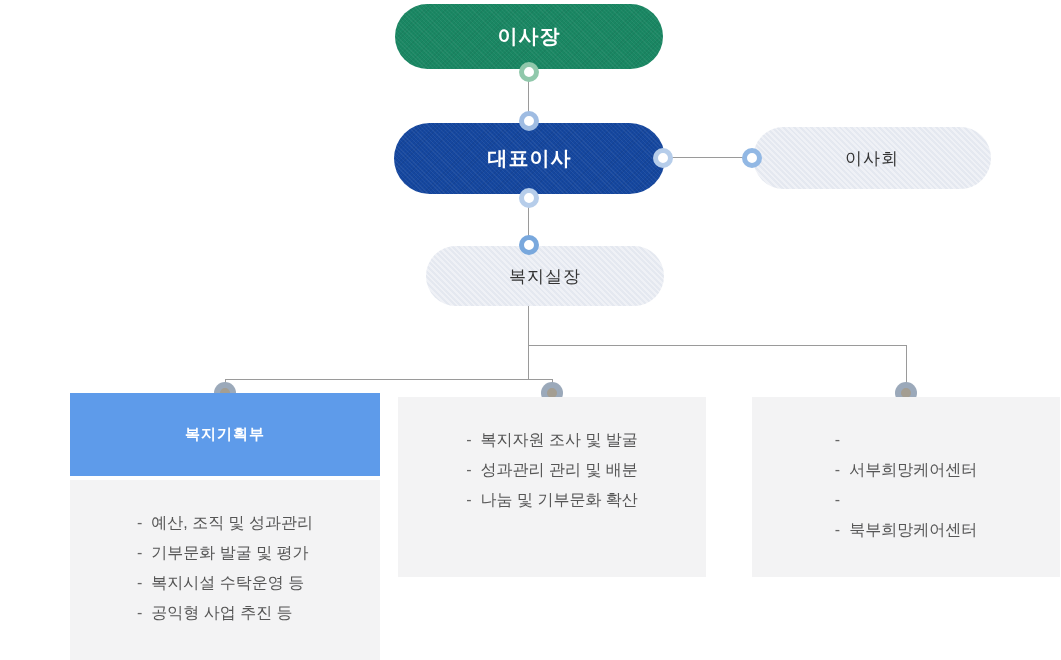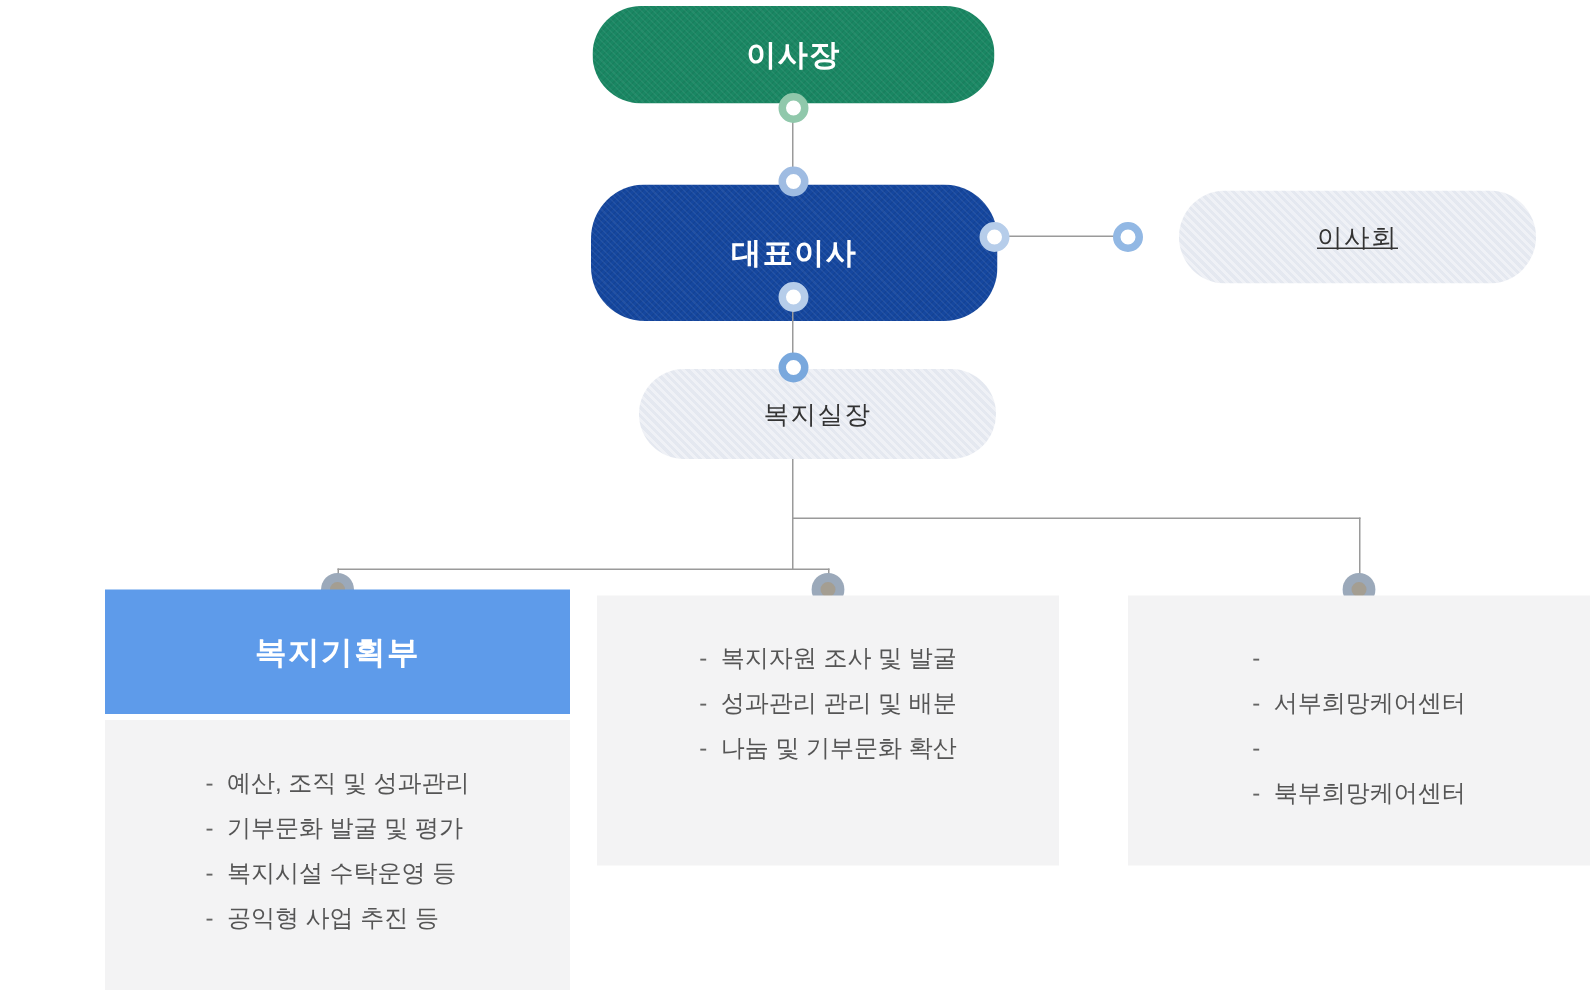--- a/index.html
+++ b/index.html
@@ -15,32 +15,32 @@
     box-sizing:border-box;
   }
   .pill-chairman{
     left:395px;top:4px;width:268px;height:65px;border-radius:33px;
     background-color:#1a8763;
     background-image:repeating-linear-gradient(45deg,rgba(255,255,255,0.05) 0 1px,transparent 1px 3px),
                      repeating-linear-gradient(-45deg,rgba(0,0,0,0.05) 0 1px,transparent 1px 3px);
     color:#ffffff;font-size:20px;font-weight:bold;letter-spacing:1px;
   }
   .pill-ceo{
-    left:394px;top:123px;width:271px;height:91px;border-radius:36px;
+    left:394px;top:123px;width:271px;height:71px;border-radius:36px;
     background-color:#15479f;
     background-image:repeating-linear-gradient(45deg,rgba(255,255,255,0.06) 0 1px,transparent 1px 3px),
                      repeating-linear-gradient(-45deg,rgba(0,0,0,0.06) 0 1px,transparent 1px 3px);
     color:#ffffff;font-size:20px;font-weight:bold;letter-spacing:1px;
   }
   .pill-light{
     background-color:#eff1f6;
     background-image:repeating-linear-gradient(45deg,rgba(204,212,226,0.30) 0 2px,transparent 2px 4px);
     color:#333333;font-size:17px;font-weight:500;letter-spacing:1px;
   }
-  .pill-board{left:786px;top:127px;width:238px;height:62px;border-radius:31px;text-decoration:underline;}
+  .pill-board{left:753px;top:127px;width:238px;height:62px;border-radius:31px;}
   .pill-office{left:426px;top:246px;width:238px;height:60px;border-radius:30px;}
   
   .line{background:#9a9a9a;}
   .l-v1{left:528px;top:72px;width:1px;height:50px;}
   .l-h1{left:663px;top:157px;width:90px;height:1px;}
   .l-v2{left:528px;top:198px;width:1px;height:48px;}
   .l-v3{left:528px;top:306px;width:1px;height:74px;}
   .l-h2{left:528px;top:345px;width:379px;height:1px;}
   .l-v4{left:906px;top:345px;width:1px;height:48px;}
   .l-h3{left:225px;top:379px;width:328px;height:1px;}
@@ -68,21 +68,21 @@
   .d-g{left:225px;top:393px;}
   .d-h{left:552px;top:393px;}
   .d-i{left:906px;top:393px;}
   
   .card{top:393px;}
   .card-1{left:70px;width:310px;}
   .card-2{left:398px;width:308px;}
   .card-3{left:752px;width:308px;}
   .card-header{
     height:83px;display:flex;align-items:center;justify-content:center;
-    background:#5e9bea;color:#ffffff;font-size:21px;font-weight:bold;letter-spacing:1px;
+    background:#5e9bea;color:#ffffff;font-size:15px;font-weight:bold;letter-spacing:1px;
   }
   .card-body{
     margin-top:4px;height:180px;background:#f3f3f4;
     box-sizing:border-box;padding-top:28px;
   }
   .card-body ul{
     list-style:none;margin:0 auto;padding:0;display:table;text-align:left;
   }
   .card-body li{
     display:flex;gap:9px;line-height:30px;font-size:16px;color:#555555;

